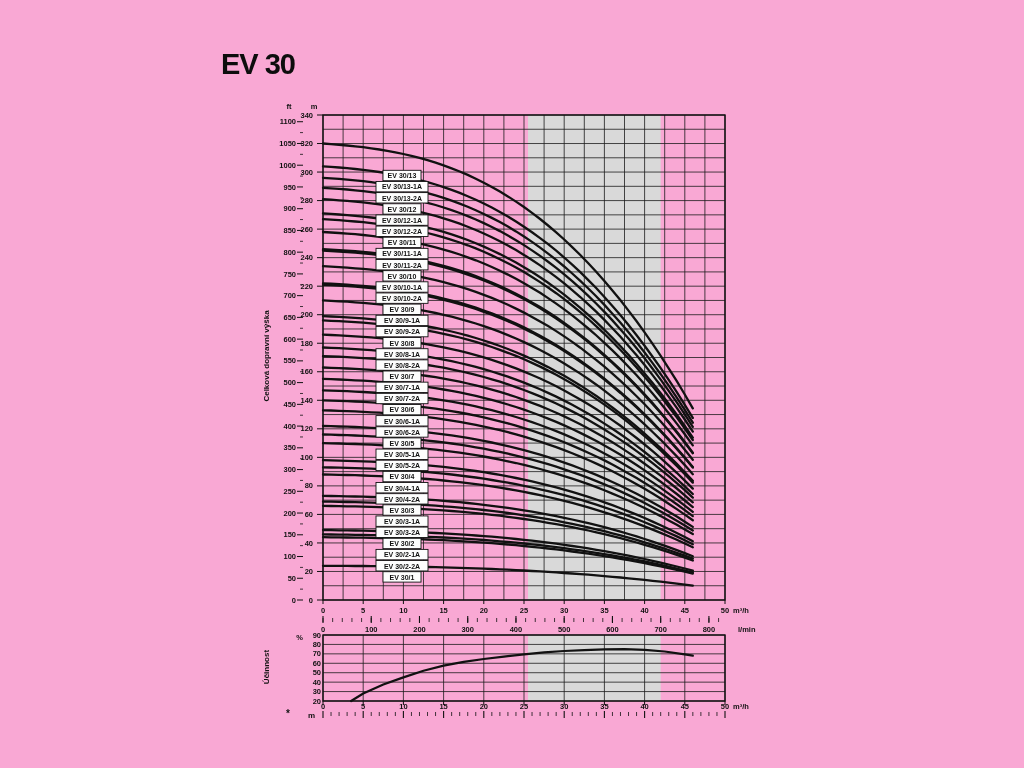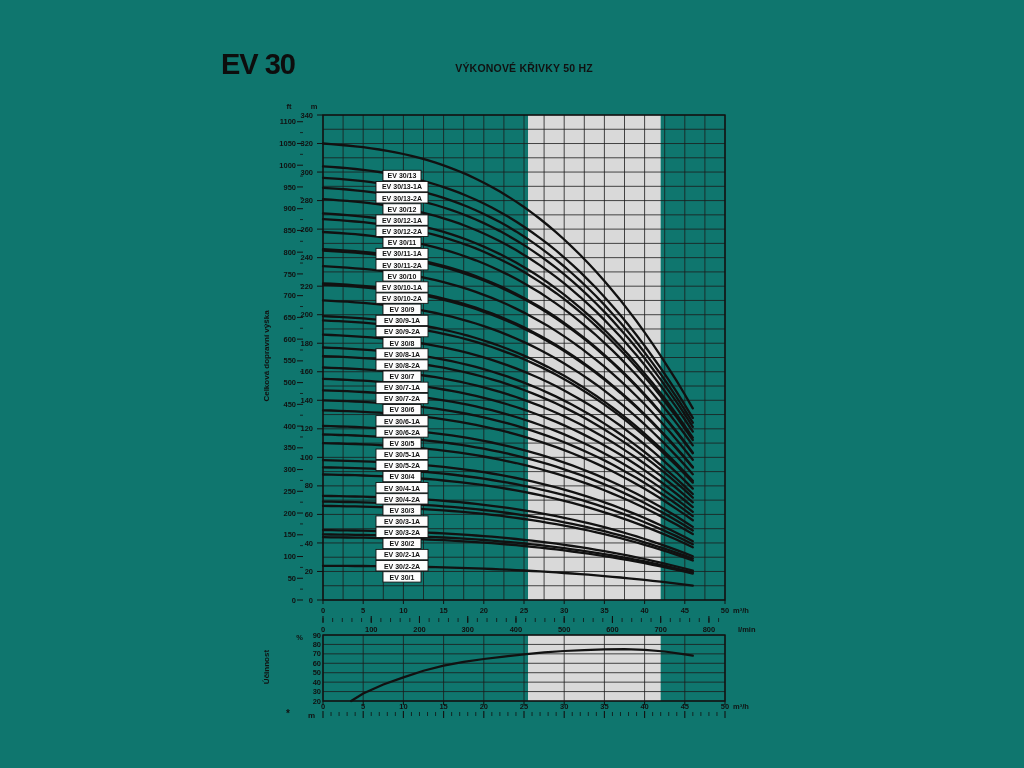--- a/index.html
+++ b/index.html
@@ -1,16 +1,16 @@
 <!DOCTYPE html>
 <html><head>
 <meta charset="utf-8">
 <style>
   html,body{margin:0;padding:0;background:#fff;}
-  .page{position:relative;width:1024px;height:768px;background:#0f766e;overflow:hidden;
+  .page{position:relative;width:1024px;height:768px;background:#f9a8d4;overflow:hidden;
         font-family:"Liberation Sans",sans-serif;color:#111;}
   .product-title{position:absolute;left:221px;top:48px;font-size:29px;font-weight:800;
         letter-spacing:-1px;color:#0d0d0d;}
   .chart-title{position:absolute;left:323px;top:62px;width:402px;text-align:center;
         font-size:10.5px;font-weight:700;letter-spacing:0.2px;}
   .mei-note{position:absolute;left:323px;top:84px;width:402px;text-align:center;
         font-size:8.5px;font-weight:700;}
   .ylabel{position:absolute;text-align:center;font-size:8px;font-weight:700;
         transform:rotate(-90deg);}
   .ylabel-main{left:169px;top:349px;width:200px;height:14px;}
@@ -21,21 +21,20 @@
   .footer-star{position:absolute;left:286px;top:708px;font-size:10px;font-weight:700;}
   .footer-m{position:absolute;left:308px;top:711px;font-size:8px;font-weight:700;}
   svg{position:absolute;left:0;top:0;}
   svg text{font-family:"Liberation Sans",sans-serif;fill:#111;}
 </style>
 </head>
 <body>
 
 <div class="page">
   <div class="product-title">EV 30</div>
-  <div class="chart-title">VÝKONOVÉ KŘIVKY 50 HZ</div>
 
   <div class="ylabel ylabel-main">Celková dopravní výška</div>
   <div class="ylabel ylabel-eff">Účinnost</div>
 
 
   <div class="footer-star">*</div>
   <div class="footer-m">m</div>
 
   <svg id="chart-svg" width="1024" height="768" viewBox="0 0 1024 768">
       <rect x="528.02" y="115" width="132.66000000000008" height="485" fill="#d9d9d9"></rect>

